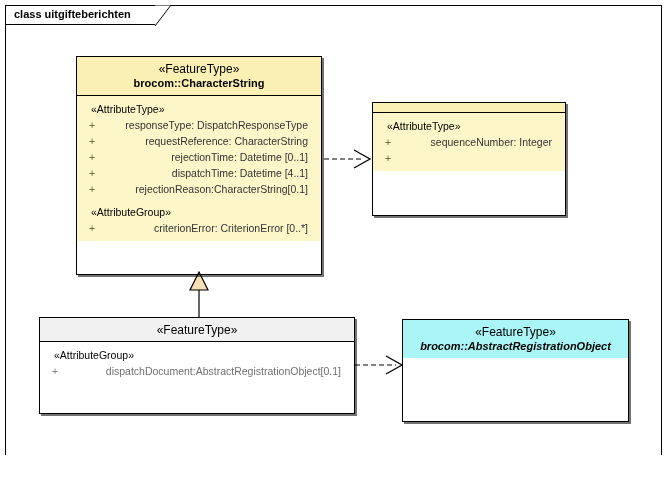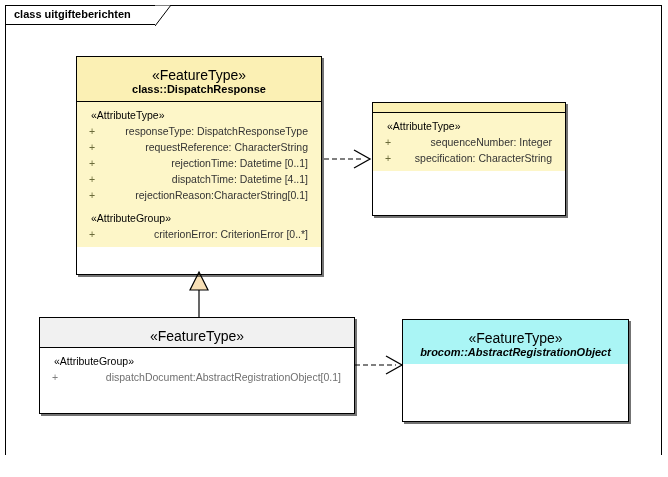--- a/index.html
+++ b/index.html
@@ -73,25 +73,24 @@
   }
   .uml-head {
     box-sizing: border-box;
     text-align: center;
     padding-top: 5px;
     padding-bottom: 4px;
     border-bottom: 1px solid #000000;
   }
   .uml-head.noborder { border-bottom: none; }
   .stereo {
-    font-size: 14px;
+    font-size: 12px;
     color: #000000;
     line-height: 14px;
     white-space: nowrap;
-    margin-top: 6px;
   }
   .clsname {
     font-size: 11px;
     font-weight: bold;
     color: #000000;
     line-height: 15px;
     white-space: nowrap;
   }
   .clsname.italic { font-style: italic; }
 
@@ -170,21 +169,21 @@
 
     <g>
       <line x1="355" y1="365" x2="396" y2="365" stroke="#000000" stroke-width="1.2" stroke-dasharray="5,3"></line>
       <path d="M386,356 L402,365 L386,374" fill="none" stroke="#000000" stroke-width="1.3"></path>
     </g>
   </svg>
 
   <div class="uml-box yellow" style="left:76px; top:56px; width:246px; height:219px;">
     <div class="uml-head">
       <div class="stereo">«FeatureType»</div>
-      <div class="clsname">class::DispatchResponse</div>
+      <div class="clsname">brocom::CharacterString</div>
     </div>
     <div class="uml-body">
 
       <div class="grp-label">«AttributeType»</div>
 
       <div class="attr-row">
         <span class="attr-vis">+</span>
         <span class="attr-text">responseType: DispatchResponseType</span>
       </div>
       <div class="attr-row">
@@ -217,21 +216,20 @@
     <div class="uml-head">
     </div>
     <div class="uml-body">
       <div class="grp-label">«AttributeType»</div>
       <div class="attr-row">
         <span class="attr-vis">+</span>
         <span class="attr-text">sequenceNumber: Integer</span>
       </div>
       <div class="attr-row">
         <span class="attr-vis">+</span>
-        <span class="attr-text">specification: CharacterString</span>
       </div>
     </div>
   </div>
 
   <div class="uml-box white" style="left:39px; top:317px; width:316px; height:97px;">
     <div class="uml-head">
       <div class="stereo">«FeatureType»</div>
     </div>
     <div class="uml-body">
       <div class="grp-label">«AttributeGroup»</div>

